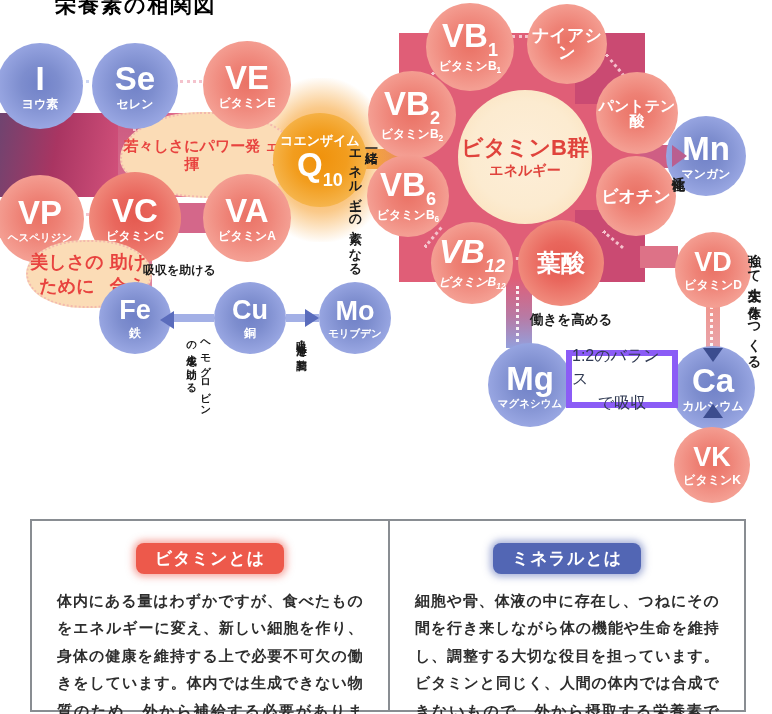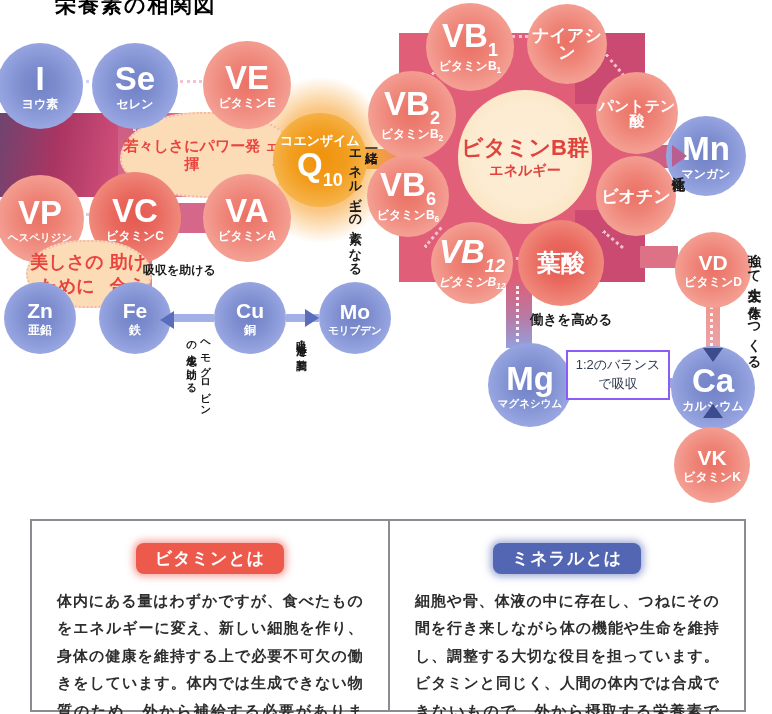--- a/index.html
+++ b/index.html
@@ -46,21 +46,21 @@
   
   .node{position:absolute;border-radius:50%;z-index:2;display:flex;flex-direction:column;
     align-items:center;justify-content:center;text-align:center;color:#fff;}
   .mineral{background:radial-gradient(circle at 50% 48%,#7182c8 0%,#7d8dce 30%,#97a5e1 68%,#a9b4e8 100%);}
   .vitamin{background:radial-gradient(circle at 50% 48%,#ea7265 0%,#ee8175 30%,#f49e92 68%,#f7ab9e 100%);}
   .vitamin-dark{background:radial-gradient(circle at 50% 48%,#e45a50 0%,#e9675d 32%,#f08a7c 70%,#f49a8c 100%);}
   .q10c{background:radial-gradient(circle at 50% 48%,#f0920c 0%,#f29d1e 40%,#f6b751 75%,#f9cd85 100%);}
   .bgroupc{background:radial-gradient(circle at 50% 48%,#fdeed8 0%,#fcebd0 55%,#fbe2bd 85%,#f9d9ab 100%);}
   .sym{font-weight:700;font-size:33px;line-height:1;letter-spacing:0;}
   .sym sub{font-size:.55em;position:relative;bottom:-2px;font-weight:700;}
-  .sym-sm{font-size:21px;}
+  .sym-sm{font-size:27px;}
   .jp17{font-size:17px;}
   .jp15{font-size:15px;}
   .jp24{font-size:24px;}
   .lbl{font-size:12px;font-weight:700;margin-top:3px;line-height:1;}
   .lbl sub{font-size:.7em;}
   .lbl-sm{font-size:10.5px;}
   .q-line{font-size:13px;font-weight:700;line-height:1.2;}
   .bg-line1{font-size:22px;font-weight:700;color:#e0433c;line-height:1.25;}
   .bg-line2{font-size:14px;font-weight:700;color:#e0433c;}
   
@@ -73,22 +73,22 @@
   .blob-ace .l1{font-size:15px;line-height:1.2;}
   .blob-ace .l2{font-size:11.5px;line-height:1.2;}
   .blob-ace .l3{font-size:14px;line-height:1.2;}
   .blob-beauty .l1,.blob-beauty .l2{font-size:18px;line-height:1.35;}
   
   .note{position:absolute;color:#1b1b1b;font-weight:700;z-index:3;}
   .vtext{writing-mode:vertical-rl;letter-spacing:1px;}
   .title{position:absolute;left:55px;top:-9px;font-size:21px;font-weight:900;color:#000;
     letter-spacing:2px;z-index:3;}
   .balance-box{position:absolute;left:566px;top:350px;width:100px;height:46px;z-index:4;
-    background:#fff;border:2px solid #8b5cf6;display:flex;flex-direction:column;
-    align-items:center;justify-content:center;color:#303a52;font-size:13px;font-weight:500;line-height:1.45;}
+    background:#fff;border:6px solid #8b5cf6;display:flex;flex-direction:column;
+    align-items:center;justify-content:center;color:#303a52;font-size:16px;font-weight:500;line-height:1.45;}
   
   .info-box{position:absolute;top:519px;height:193px;background:#fff;border:2px solid #898d92;
     box-sizing:border-box;z-index:2;}
   .info-left{left:30px;width:360px;}
   .info-right{left:388px;width:358px;}
   .badge{margin:22px auto 0;width:fit-content;padding:4px 19px;border-radius:8px;
     color:#fff;font-size:17px;font-weight:700;letter-spacing:1px;}
   .badge-red{background:#ed594b;box-shadow:0 0 7px 3px rgba(237,89,75,.5);}
   .badge-blue{background:#5266b4;box-shadow:0 0 7px 3px rgba(82,102,180,.5);}
   .info-body{margin:13px 25px 0;font-size:15px;line-height:1.83;color:#2d2d2d;
@@ -161,24 +161,20 @@
   <div class="node vitamin" style="left:203px;top:174px;width:88px;height:88px;">
     <div class="sym"><span>VA</span></div>
     <div class="lbl">ビタミンA</div>
   </div>
 
   <div class="blob blob-beauty">
     <div class="l1">美しさのために</div>
     <div class="l2">助け合う</div>
   </div>
 
-  <div class="node mineral" style="left:4px;top:282px;width:72px;height:72px;">
-    <div class="sym sym-sm"><span>Zn</span></div>
-    <div class="lbl">亜鉛</div>
-  </div>
   <div class="node mineral" style="left:99px;top:282px;width:72px;height:72px;">
     <div class="sym sym-sm"><span>Fe</span></div>
     <div class="lbl">鉄</div>
   </div>
   <div class="node mineral" style="left:214px;top:282px;width:72px;height:72px;">
     <div class="sym sym-sm"><span>Cu</span></div>
     <div class="lbl">銅</div>
   </div>
   <div class="node mineral" style="left:319px;top:282px;width:72px;height:72px;">
     <div class="sym sym-sm"><span>Mo</span></div>

